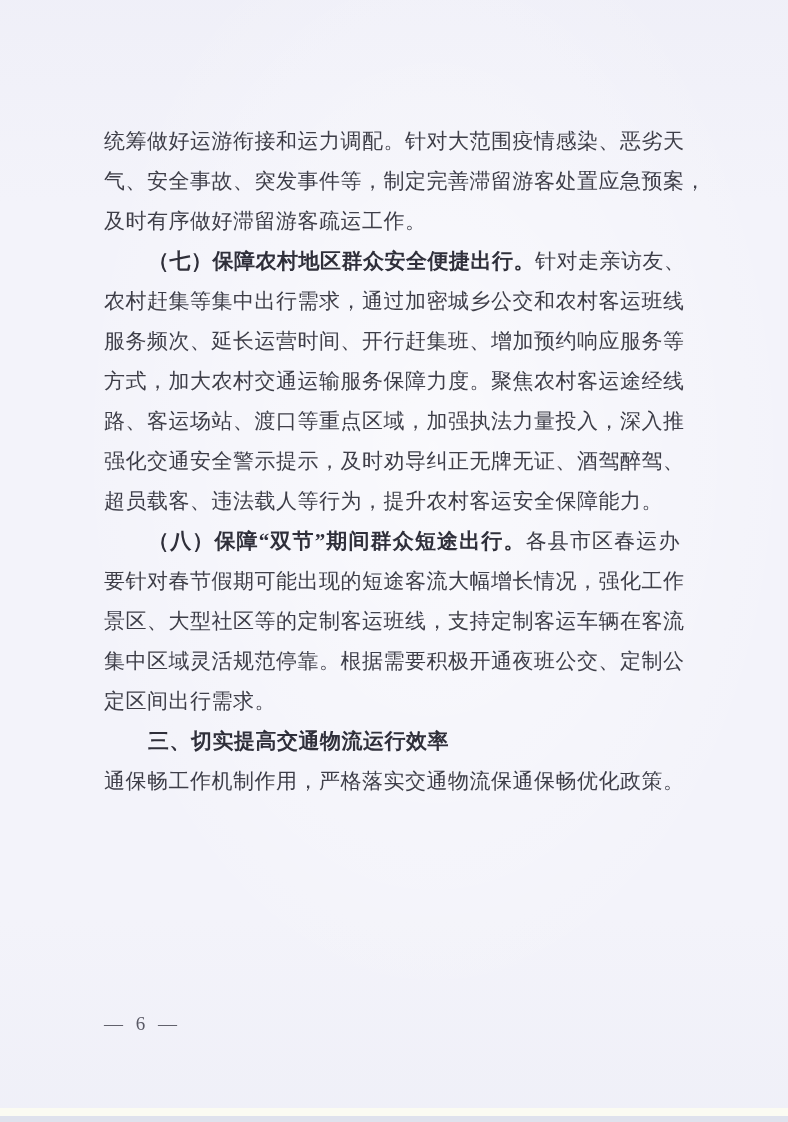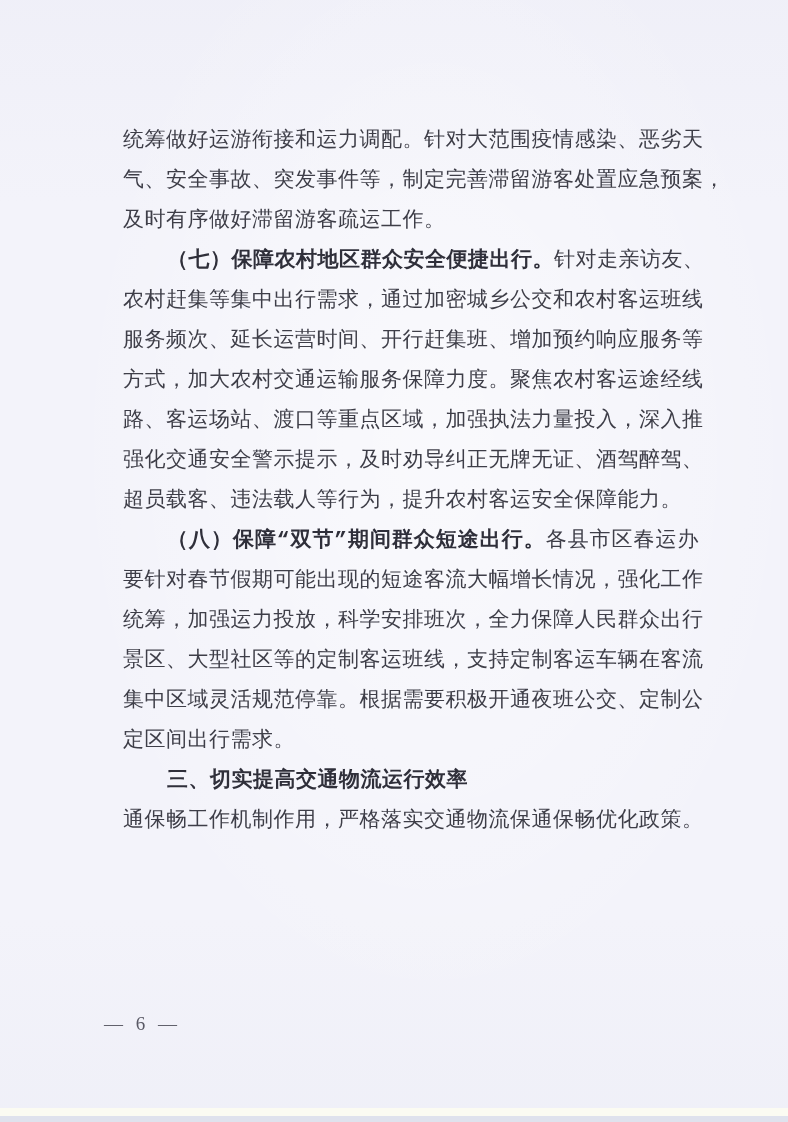--- a/index.html
+++ b/index.html
@@ -20,24 +20,23 @@
     content: "";
     position: absolute;
     inset: 0;
     background:
       radial-gradient(ellipse at 55% 40%, rgba(255,255,255,0.55) 0%, rgba(255,255,255,0) 60%),
       linear-gradient(180deg, rgba(236,236,246,0.5) 0%, rgba(244,244,251,0) 18%, rgba(244,244,251,0) 82%, rgba(235,236,245,0.45) 100%);
     pointer-events: none;
   }
   .text-block {
     position: absolute;
-    left: 123px;
+    left: 104px;
     top: 121px;
     width: 576px;
-    font-family: Liberation Mono, monospace;
   }
   .line {
     height: 40px;
     line-height: 40px;
     font-size: 21px;
     color: var(--ink, #3e3e48);
     text-align: justify;
     text-align-last: justify;
     white-space: nowrap;
     letter-spacing: 0.5px;
@@ -87,21 +86,20 @@
       <div class="line last"><span class="seg">及时有序做好滞留游客疏运工作。</span></div>
       <div class="line indent"><span class="seg bold">（七）保障农村地区群众安全便捷出行。</span><span class="seg">针对走亲访友、</span></div>
       <div class="line"><span class="seg">农村赶集等集中出行需求，通过加密城乡公交和农村客运班线</span></div>
       <div class="line"><span class="seg">服务频次、延长运营时间、开行赶集班、增加预约响应服务等</span></div>
       <div class="line"><span class="seg">方式，加大农村交通运输服务保障力度。聚焦农村客运途经线</span></div>
       <div class="line"><span class="seg">路、客运场站、渡口等重点区域，加强执法力量投入，深入推</span></div>
       <div class="line"><span class="seg">强化交通安全警示提示，及时劝导纠正无牌无证、酒驾醉驾、</span></div>
       <div class="line last"><span class="seg">超员载客、违法载人等行为，提升农村客运安全保障能力。</span></div>
       <div class="line indent"><span class="seg bold">（八）保障“双节”期间群众短途出行。</span><span class="seg">各县市区春运办</span></div>
       <div class="line"><span class="seg">要针对春节假期可能出现的短途客流大幅增长情况，强化工作</span></div>
-      <div class="line"><span class="seg">统筹，加强运力投放，科学安排班次，全力保障人民群众出行</span></div>
       <div class="line"><span class="seg">景区、大型社区等的定制客运班线，支持定制客运车辆在客流</span></div>
       <div class="line"><span class="seg">集中区域灵活规范停靠。根据需要积极开通夜班公交、定制公</span></div>
       <div class="line last"><span class="seg">定区间出行需求。</span></div>
       <div class="line indent last"><span class="seg bold">三、切实提高交通物流运行效率</span></div>
       <div class="line last"><span class="seg">通保畅工作机制作用，严格落实交通物流保通保畅优化政策。</span></div>
     </div>
   <div class="footer">— 6 —</div>
   <div class="edge-light"></div>
   <div class="edge-dark"></div>
 </div>

